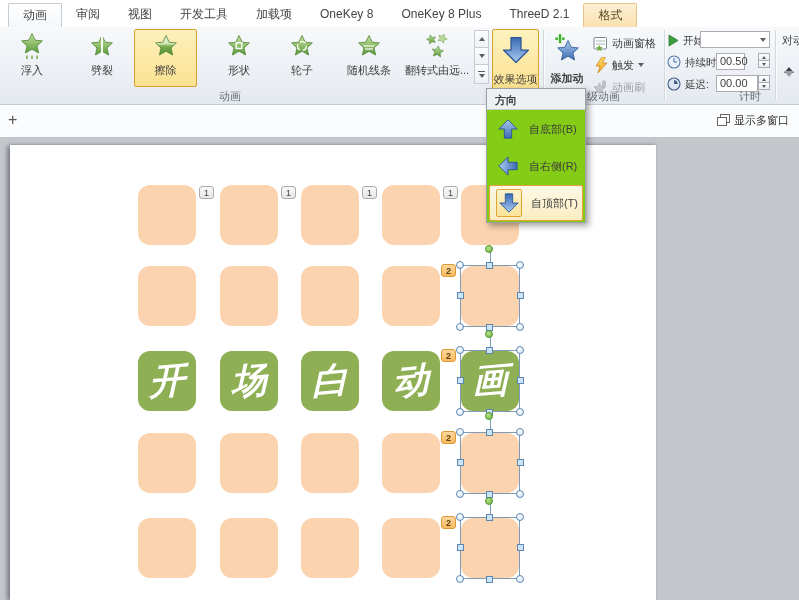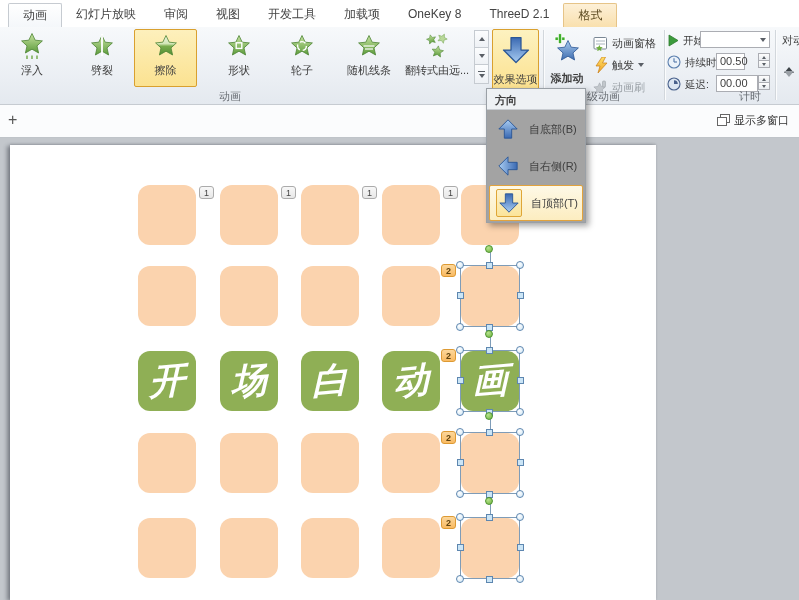--- a/index.html
+++ b/index.html
@@ -73,21 +73,21 @@
   .selbox { position:absolute; width:60px; height:62px; border:1px solid #7e9cb8; z-index:5; }
   .hc { position:absolute; width:8px; height:8px; border-radius:50%; background:radial-gradient(circle at 35% 30%, #ffffff, #cfe6f5); border:1px solid #5e87b0; }
   .hc.tl{left:-5px;top:-5px;} .hc.tr{right:-5px;top:-5px;} .hc.bl{left:-5px;bottom:-5px;} .hc.br{right:-5px;bottom:-5px;}
   .he { position:absolute; width:7px; height:7px; background:#cbe5f6; border:1px solid #5e87b0; }
   .he.t{left:calc(50% - 4.5px);top:-4.5px;} .he.b{left:calc(50% - 4.5px);bottom:-4.5px;}
   .he.l{left:-4.5px;top:calc(50% - 4.5px);} .he.r{right:-4.5px;top:calc(50% - 4.5px);}
   .rotline { position:absolute; left:50%; top:-16px; width:1px; height:16px; background:#7e9cb8; }
   .rot { position:absolute; left:calc(50% - 5px); top:-21px; width:8px; height:8px; border-radius:50%; background:radial-gradient(circle at 35% 30%, #b8e48f, #6db33c); border:1px solid #4f9431; }
 
   
-  .menu { position:absolute; left:486px; top:88px; width:100px; background:#a3a3a3; border:1px solid #9aa0a6; z-index:60; box-shadow:3px 3px 6px rgba(0,0,0,0.35); }
+  .menu { position:absolute; left:486px; top:88px; width:100px; background:#84cc16; border:1px solid #9aa0a6; z-index:60; box-shadow:3px 3px 6px rgba(0,0,0,0.35); }
   .mhead { height:21px; background:#eef1f4; border-bottom:1px solid #c9cdd2; font-weight:bold; font-size:11px; color:#3e3e3e; padding:4px 0 0 8px; }
   .mi { position:relative; display:flex; align-items:center; height:36px; padding:0 4px 0 6px; margin:1px 2px; border:1px solid transparent; }
   .mi .mic { width:24px; height:24px; display:flex; align-items:center; justify-content:center; }
   .mi .ml { margin-left:9px; font-size:11px; white-space:nowrap; }
   .mi.sel { background:linear-gradient(#fefaе8,#fcedc0); background:linear-gradient(#fef9e7,#fcedc0); border:1px solid #e2a33d; border-radius:2px; }
   .mi.sel .mic { border:1px solid #dfa636; border-radius:2px; background:linear-gradient(#fdf3cf,#fbe49a); width:28px; height:28px; }
 </style>
 </head>
 <body>
 
@@ -115,26 +115,26 @@
       <stop offset="0" stop-color="#ffe06a"></stop>
         <stop offset="1" stop-color="#f0a224"></stop>
     </linearGradient>
   </defs>
 </svg>
 
 <div id="app">
 
   <div class="tabbar">
     <div class="tab active">动画</div>
-    <div class="tab">幻灯片放映</div>
     <div class="tab">审阅</div>
     <div class="tab">视图</div>
     <div class="tab">开发工具</div>
     <div class="tab">加载项</div>
     <div class="tab">OneKey 8</div>
+    <div class="tab">OneKey 8 Plus</div>
     <div class="tab">ThreeD 2.1</div>
     <div class="tab contextual">格式</div>
   </div>
 
   <div class="ribbon">
 
     <div class="gi" style="left:2px;width:60px;">
       <span class="icn">
         <svg width="26" height="28" viewBox="0 0 26 28">
             <g transform="translate(1,0) scale(1)">

